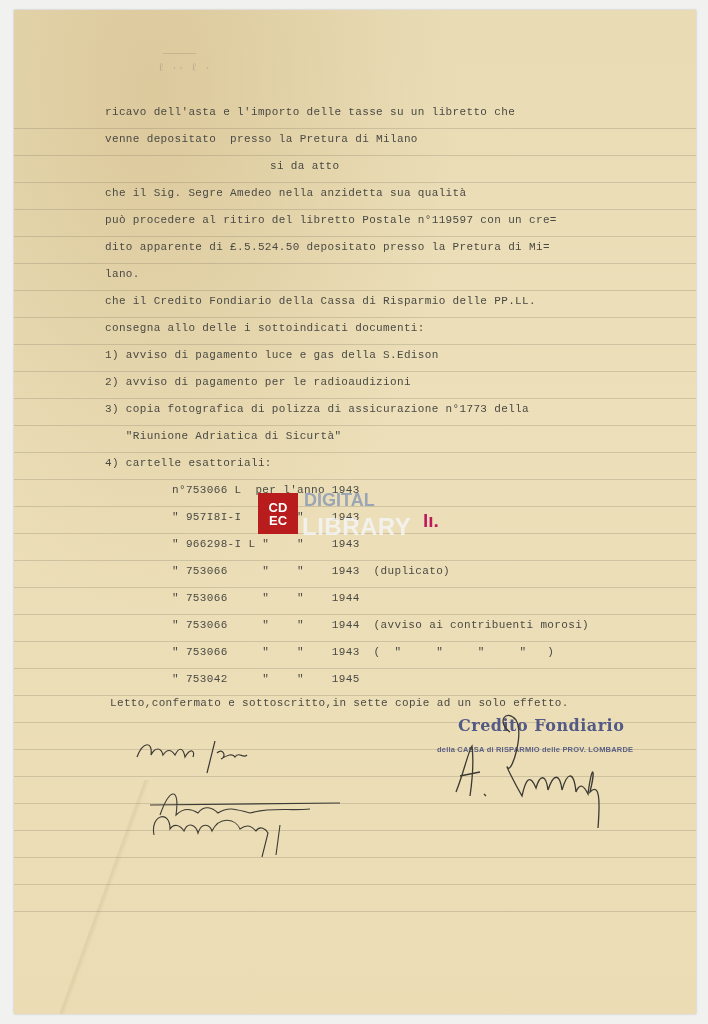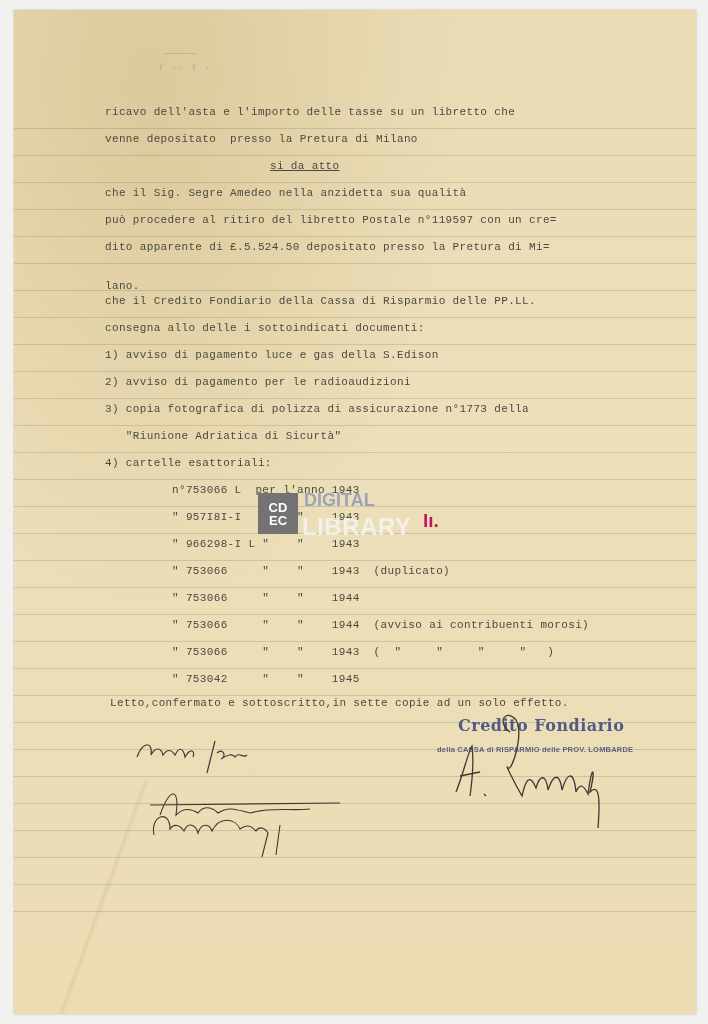--- a/index.html
+++ b/index.html
@@ -14,25 +14,25 @@
     box-shadow: 0 0 2px rgba(0,0,0,0.25);
   }
   .fold {
     position:absolute; left:14px; top:780px; width:150px; height:234px;
     background: linear-gradient(110deg, rgba(255,255,255,0) 55%, rgba(120,100,60,0.10) 56%, rgba(255,255,255,0) 58%);
   }
   .rule { position:absolute; left:14px; width:682px; height:1px; background:rgba(120,110,90,0.25); }
   .line {
     position:absolute; left:105px; font-size:11px; color:#4a4a44; letter-spacing:0.35px; white-space:pre;
   }
-  .centered-title { text-decoration: underline; }
+  .centered-title { }
   .faint-note { position:absolute; font-size:11px; color:rgba(90,90,90,0.25); white-space:pre; }
   .stamp1 { position:absolute; left:458px; top:716px; font-family:"DejaVu Serif", serif; font-weight:bold; font-size:16px; color:#535a86; letter-spacing:0.5px; }
   .stamp2 { position:absolute; left:437px; top:745px; font-family:"Liberation Sans", sans-serif; font-weight:bold; font-size:7.5px; color:#5a5f85; letter-spacing:0.2px; }
-  .logo { position:absolute; left:258px; top:493px; width:40px; height:41px; background:#737373; color:#fff;
+  .logo { position:absolute; left:258px; top:493px; width:40px; height:41px; background:#b91c1c; color:#fff;
     font-family:"Liberation Sans", sans-serif; font-weight:bold; font-size:13px; line-height:13px; text-align:center;
     display:flex; flex-direction:column; justify-content:center; }
   .logo-digital { position:absolute; left:304px; top:490px; font-family:"Liberation Sans", sans-serif; font-weight:bold; font-size:18px; color:#9aa5b5; }
   .logo-library { position:absolute; left:302px; top:505px; font-family:"Liberation Sans", sans-serif; font-weight:bold; font-size:24px; color:rgba(245,245,245,0.85); letter-spacing:0.5px;margin-top:8px; }
   .logo-bars { position:absolute; left:423px; top:510px; font-family:"Liberation Sans", sans-serif; font-weight:bold; font-size:19px; color:#be185d; }
   svg.sig { position:absolute; overflow:visible; }
 </style>
 </head>
 <body>
 
@@ -72,21 +72,21 @@
 
 <div class="faint-note" style="left:150px;top:48px;font-size:11px;">  ─────</div>
 <div class="faint-note" style="left:158px;top:62px;">ℓ ·· ℓ ·</div>
 
 <div class="line" style="top:106px">ricavo dell'asta e l'importo delle tasse su un libretto che</div>
 <div class="line" style="top:133px">venne depositato  presso la Pretura di Milano</div>
 <div class="line centered-title" style="top:160px;left:270px">si da atto</div>
 <div class="line" style="top:187px">che il Sig. Segre Amedeo nella anzidetta sua qualità</div>
 <div class="line" style="top:214px">può procedere al ritiro del libretto Postale n°119597 con un cre=</div>
 <div class="line" style="top:241px">dito apparente di £.5.524.50 depositato presso la Pretura di Mi=</div>
-<div class="line" style="top:280px">lano.</div>
+<div class="line" style="top:268px">lano.</div>
 <div class="line" style="top:295px">che il Credito Fondiario della Cassa di Risparmio delle PP.LL.</div>
 <div class="line" style="top:322px">consegna allo delle i sottoindicati documenti:</div>
 <div class="line" style="top:349px">1) avviso di pagamento luce e gas della S.Edison</div>
 <div class="line" style="top:376px">2) avviso di pagamento per le radioaudizioni</div>
 <div class="line" style="top:403px">3) copia fotografica di polizza di assicurazione n°1773 della</div>
 <div class="line" style="top:430px">   "Riunione Adriatica di Sicurtà"</div>
 <div class="line" style="top:457px">4) cartelle esattoriali:</div>
 
 <div class="line" style="top:484px;left:172px">n°753066 L  per l'anno 1943</div>
 <div class="line" style="top:511px;left:172px">" 957I8I-I        "    1943</div>

